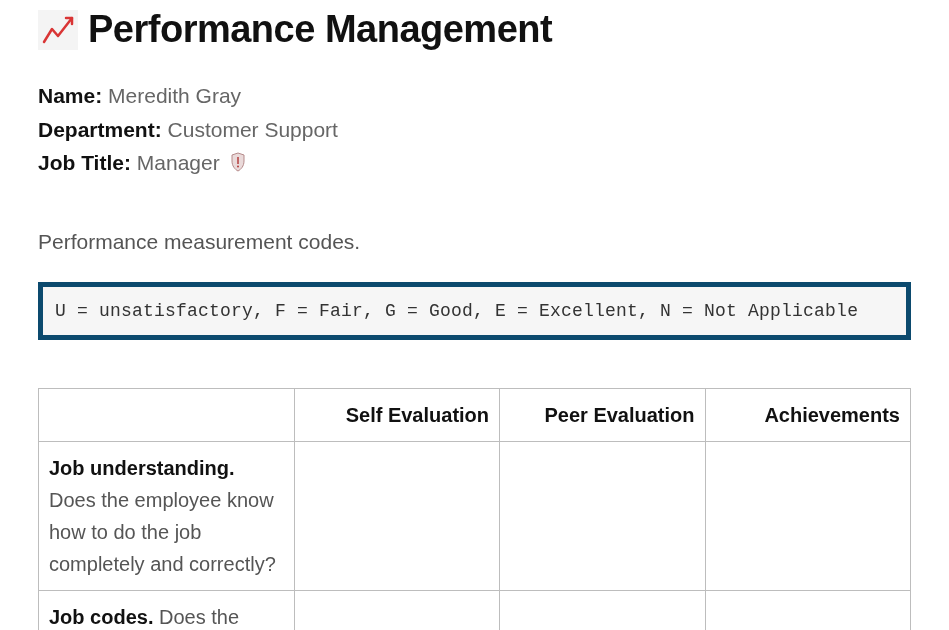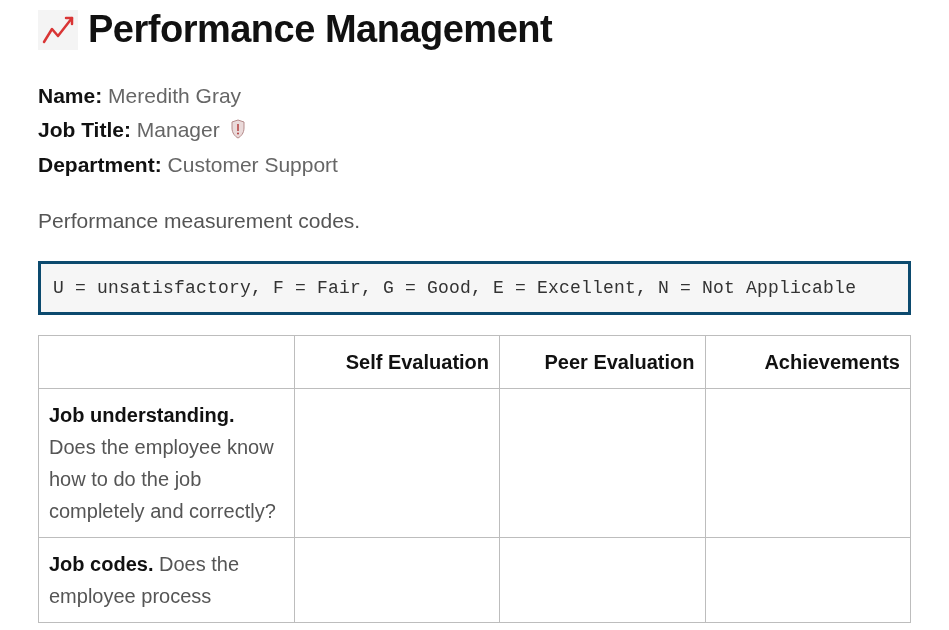--- a/index.html
+++ b/index.html
@@ -32,21 +32,21 @@
       top: 4px;
       left: 4px;
     }
     h1 {
       font-size: 38px;
       font-weight: 700;
       letter-spacing: -0.5px;
       color: #111;
     }
     .info-block {
-      margin-bottom: 27px;
+      margin-bottom: 48px;
     }
     .info-line {
       font-size: 21px;
       line-height: 1.6;
       color: #666;
     }
     .info-label {
       font-weight: 700;
       color: #111;
     }
@@ -55,26 +55,26 @@
       vertical-align: -2px;
       margin-left: 4px;
     }
     .codes-intro {
       font-size: 21px;
       color: #555;
       margin-bottom: 28px;
     }
     .codes-box {
       background: #f6f6f6;
-      border: 3px solid #0c4a6e;
+      border: 5px solid #0c4a6e;
       padding: 14px 12px;
       font-family: "SFMono-Regular", Consolas, "Liberation Mono", Menlo, monospace;
       font-size: 18px;
       color: #333;
-      margin-bottom: 20px;
+      margin-bottom: 48px;
       letter-spacing: 0.2px;
     }
     table {
       border-collapse: collapse;
       width: 100%;
       table-layout: fixed;
     }
     th, td {
       border: 1px solid #bdbdbd;
       padding: 10px 10px;
@@ -113,33 +113,33 @@
   </div>
   <h1>Performance Management</h1>
 </div>
 
 <div class="info-block">
   <div class="info-line">
     <span class="info-label">Name:</span>
     <span>Meredith Gray</span>
   </div>
   <div class="info-line">
+    <span class="info-label">Department:</span>
+    <span>Customer Support</span>
+  </div>
+  <div class="info-line">
     <span class="info-label">Job Title:</span>
     <span>Manager</span>
     <span class="shield-icon">
       <svg width="16" height="20" viewBox="0 0 16 20">
         <path d="M8 1 L14 3 L14 9 C14 14 11 17.5 8 19 C5 17.5 2 14 2 9 L2 3 Z" fill="#eadada" stroke="#b58a8a" stroke-width="1"></path>
         <line x1="8" y1="5" x2="8" y2="12" stroke="#b33d3d" stroke-width="1.5"></line>
         <circle cx="8" cy="14.5" r="1" fill="#b33d3d"></circle>
       </svg>
     </span>
-  </div>
-  <div class="info-line">
-    <span class="info-label">Department:</span>
-    <span>Customer Support</span>
   </div>
 </div>
 
 <div class="codes-intro">Performance measurement codes.</div>
 <div class="codes-box">U = unsatisfactory, F = Fair, G = Good, E = Excellent, N = Not Applicable</div>
 
 <table>
   <colgroup>
     <col class="col-criteria">
     <col class="col-self">

